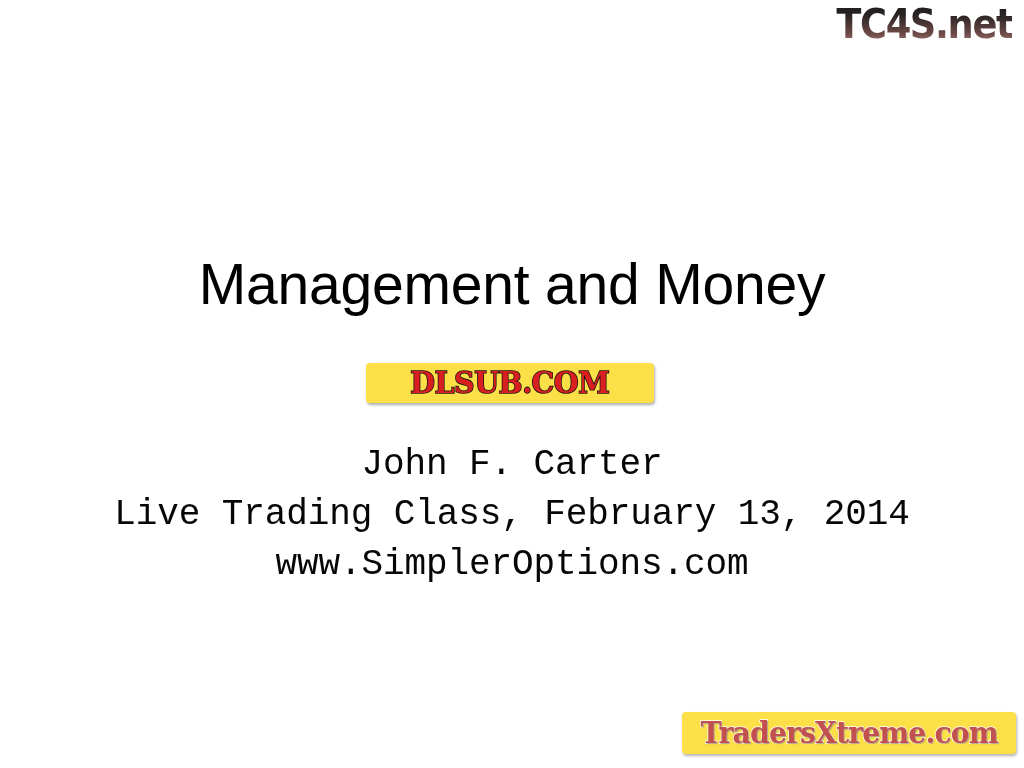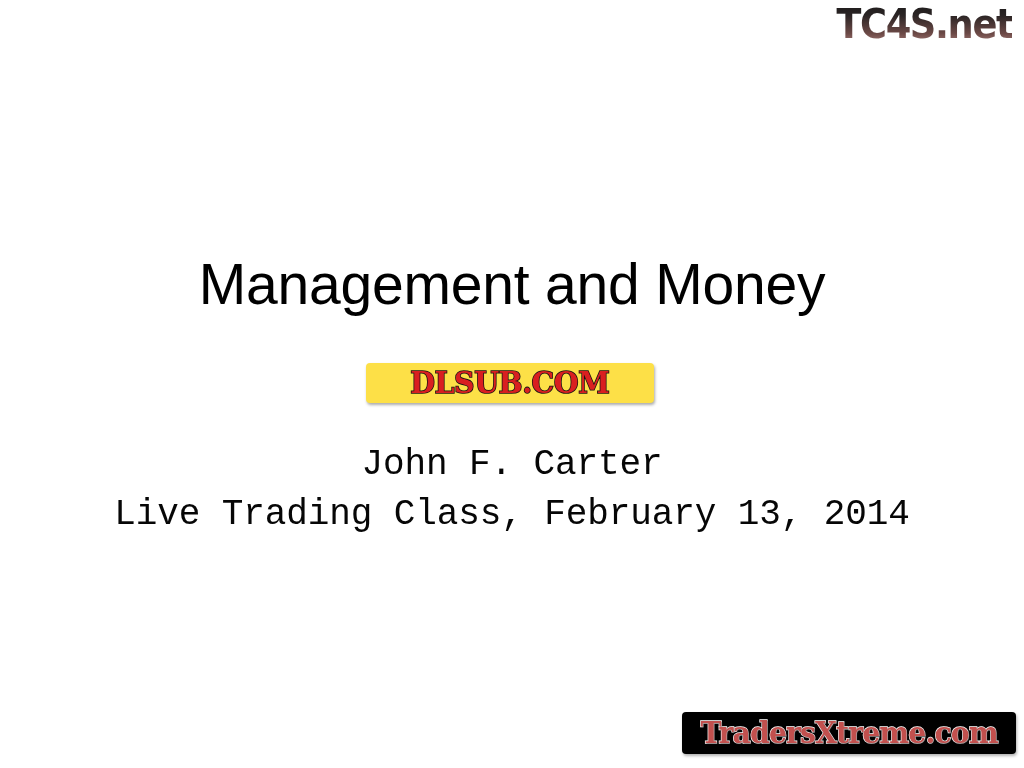--- a/index.html
+++ b/index.html
@@ -105,21 +105,21 @@
   }
 
   
   #tradersxtreme-watermark {
     position: absolute;
     left: 682px;
     top: 712px;
     width: 334px;
     height: 42px;
     border-radius: 4px;
-    background: #000000;
+    background: #fde047;
     box-shadow: 1px 2px 3px rgba(0,0,0,0.30);
     display: flex;
     align-items: center;
     justify-content: center;
   }
   #tradersxtreme-watermark .tx-text {
     font-family: "DejaVu Serif", serif;
     font-weight: bold;
     font-size: 30px;
     line-height: 32px;
@@ -143,19 +143,20 @@
     <span class="title-line">Management and Money</span>
   </div>
 
   <div id="dlsub-watermark">
     <span class="dlsub-text">DLSUB.COM</span>
   </div>
 
   <div id="subtitle-block">
     <span class="subtitle-line">John F. Carter</span>
     <span class="subtitle-line">Live Trading Class, February 13, 2014</span>
+    <span class="subtitle-line">www.SimplerOptions.com</span>
   </div>
 
   <div id="tradersxtreme-watermark">
     <span class="tx-text">TradersXtreme.com</span>
   </div>
 
 </div>
 
 </body></html>

